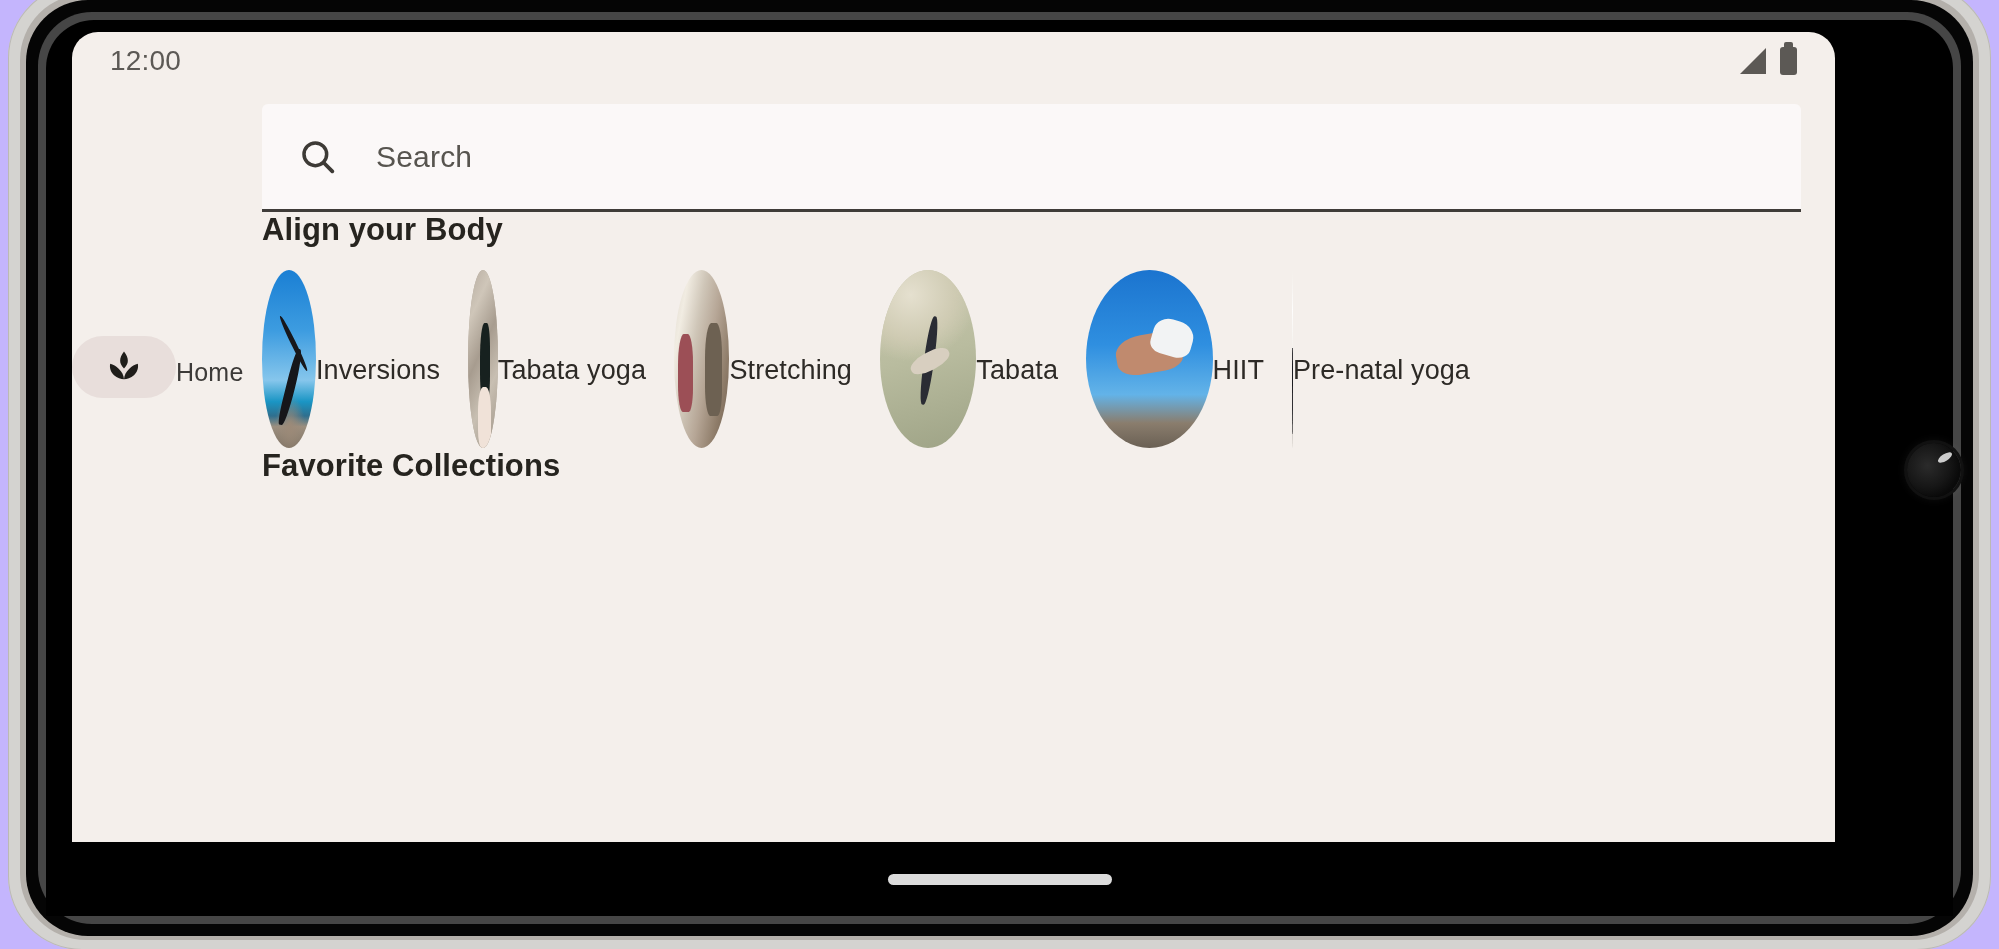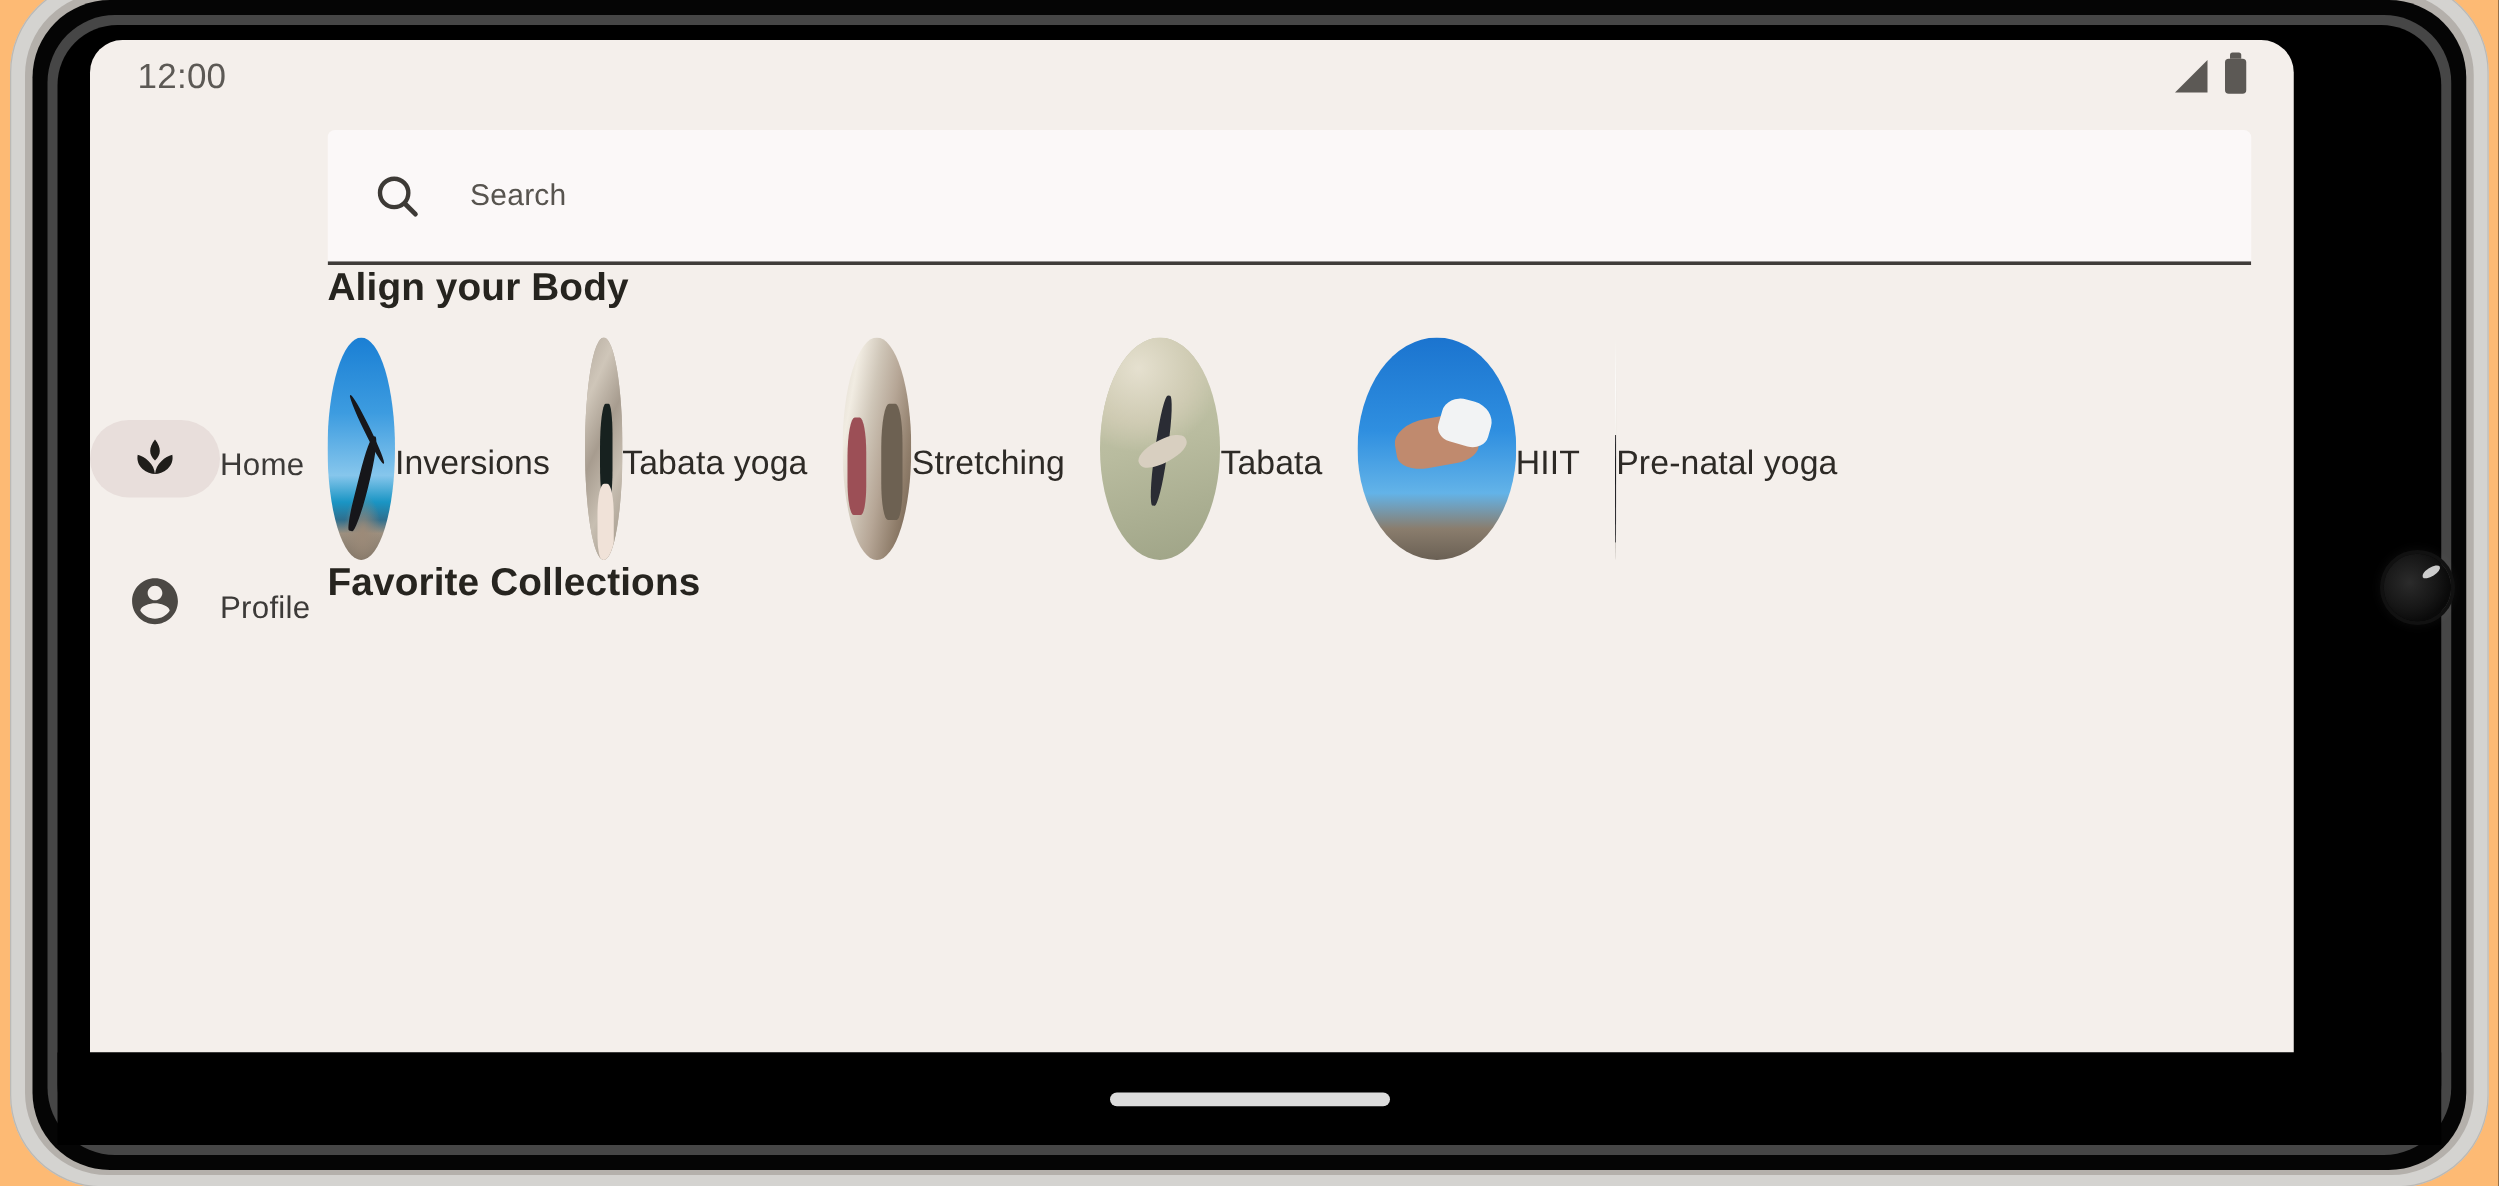--- a/index.html
+++ b/index.html
@@ -7,21 +7,21 @@
     width: 1999px; height: 949px;
     background: #000;
     font-family: "Liberation Sans", sans-serif;
     overflow: hidden;
   }
 
   
   #device-stage {
     position: relative;
     width: 1999px; height: 949px;
-    background: #fdba74;
+    background: #c4b5fd;
   }
 
   
   .frame-outer {
     position: absolute;
     left: 8px; top: -16px;
     width: 1983px; height: 966px;
     background: #d4d3d0;
     border-radius: 74px;
     box-shadow: 0 0 0 1px #bbb9b5 inset;
@@ -172,21 +172,21 @@
     background: #fbf8f8;
     border-radius: 6px 6px 0 0;
     border-bottom: 3px solid #3f3c39;
     display: flex; align-items: center;
     padding-left: 36px;
     cursor: text;
   }
   .search-icon { width: 40px; height: 40px; flex: 0 0 40px; }
   .search-placeholder {
     margin-left: 38px;
-    font-size: 24px;
+    font-size: 30px;
     color: #57544f;
     letter-spacing: .2px;
   }
 
   
   .section-title {
     font-size: 31px;
     color: #26241f;
     letter-spacing: .1px;
     margin-bottom: 22px;
@@ -423,28 +423,20 @@
           <span class="nav-pill">
             <svg width="42" height="42" viewBox="0 0 24 24">
               <path fill="#1f1d1a" d="M12 3.2c-1.5 1.9-2.2 3.6-2.2 5.2 0 1.5.7 2.9 2.2 4.4 1.5-1.5 2.2-2.9 2.2-4.4 0-1.6-.7-3.3-2.2-5.2z"></path>
               <path fill="#1f1d1a" d="M4.1 10.2c-.5 2.6.4 4.9 2.2 6.5 1.8 1.6 4 2.3 5.7 2.3-.2-2.4-1.2-4.4-2.9-5.9-1.6-1.5-3.3-2.5-5-2.9z"></path>
               <path fill="#1f1d1a" d="M19.9 10.2c-1.7.4-3.4 1.4-5 2.9-1.7 1.5-2.7 3.5-2.9 5.9 1.7 0 3.9-.7 5.7-2.3 1.8-1.6 2.7-3.9 2.2-6.5z"></path>
             </svg>
           </span>
           <span class="nav-label">Home</span>
         </div>
 
-        <div class="nav-item">
-          <span class="nav-pill">
-            <svg width="44" height="44" viewBox="0 0 24 24">
-              <path fill="#4b4844" d="M12 2C6.48 2 2 6.48 2 12s4.48 10 10 10 10-4.48 10-10S17.52 2 12 2zm0 3.2c1.77 0 3.2 1.43 3.2 3.2S13.77 11.6 12 11.6 8.8 10.17 8.8 8.4 10.23 5.2 12 5.2zm0 14.4c-2.67 0-5.02-1.37-6.4-3.44.03-2.12 4.26-3.28 6.4-3.28s6.37 1.16 6.4 3.28c-1.38 2.07-3.73 3.44-6.4 3.44z"></path>
-            </svg>
-          </span>
-          <span class="nav-label">Profile</span>
-        </div>
 
       </nav>
 
       <main class="content">
 
         <div class="search-wrap">
           <div class="search-field">
             <svg class="search-icon" viewBox="0 0 24 24">
               <path fill="none" stroke="#3d3a36" stroke-width="2.1" d="M10.4 3.6a6.8 6.8 0 1 0 0 13.6 6.8 6.8 0 0 0 0-13.6z"></path>
               <path fill="none" stroke="#3d3a36" stroke-width="2.3" stroke-linecap="round" d="M15.6 15.6 20.6 20.6"></path>

